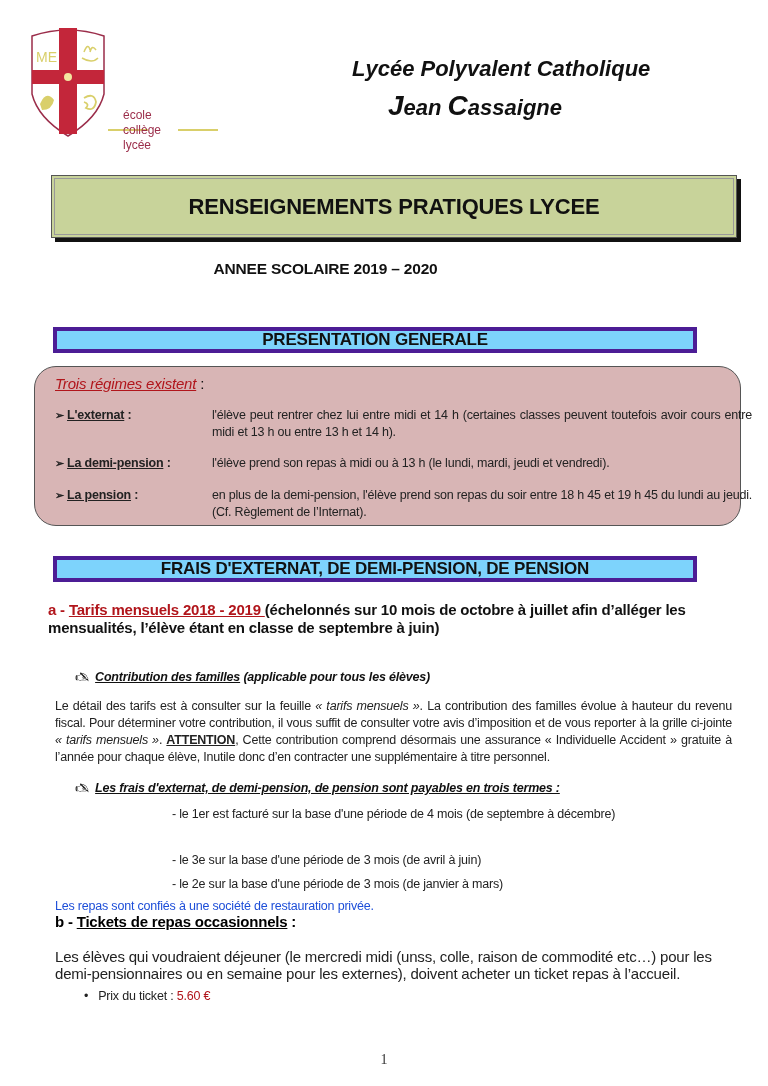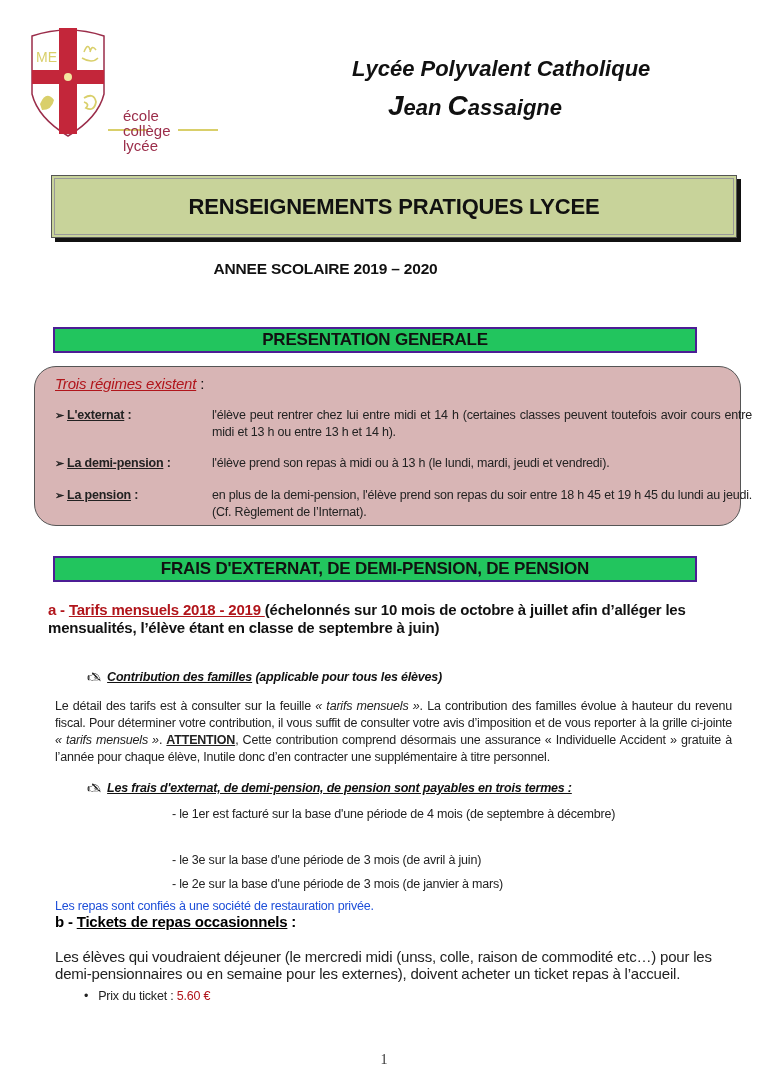--- a/index.html
+++ b/index.html
@@ -3,52 +3,52 @@
 <meta charset="utf-8">
 <style>
   * { box-sizing: border-box; margin: 0; padding: 0; }
   html, body { width: 768px; height: 1086px; background: #ffffff; overflow: hidden; }
   body { position: relative; font-family: "Liberation Sans", sans-serif; color: #1a1a1a; }
   .abs { position: absolute; }
   .narrow { font-family: "Liberation Sans Narrow", "Liberation Sans", sans-serif; letter-spacing: -0.2px; }
 
   
   .logo { left: 28px; top: 26px; width: 170px; height: 135px; }
-  .logo-text { position: absolute; left: 95px; top: 82px; color: #9b2d4a; font-size: 15px; line-height: 15px; }
+  .logo-text { position: absolute; left: 95px; top: 82px; color: #9b2d4a; font-size: 12px; line-height: 15px; }
   .logo-line1 { position: absolute; left: 80px; top: 103px; width: 40px; height: 2px; background: #d9cf6a; }
   .logo-line2 { position: absolute; left: 150px; top: 103px; width: 40px; height: 2px; background: #d9cf6a; }
 
   .school-line1 { left: 352px; top: 56px; font-size: 22px; font-weight: bold; font-style: italic; color: #111; }
   .school-line2 { left: 388px; top: 90px; font-size: 22px; font-weight: bold; font-style: italic; color: #111; }
   .school-line2 .big { font-size: 28px; }
 
   .main-title-box { left: 51px; top: 175px; width: 686px; height: 63px; background: #c8d39a; border: 1px solid #555; outline: 1px solid #999; outline-offset: -4px; box-shadow: 4px 4px 0 #111; display: flex; align-items: center; justify-content: center; }
   .main-title { font-size: 22px; font-weight: bold; color: #111; }
 
   .year { left: 0; width: 651px; top: 260px; text-align: center; font-size: 15.5px; font-weight: bold; color: #111; }
 
-  .section-bar { left: 53px; width: 644px; height: 26px; background: #22c55e; border: 2px solid #4c1d95; display: flex; align-items: center; justify-content: center; font-size: 17px; font-weight: bold; color: #111; }
+  .section-bar { left: 53px; width: 644px; height: 26px; background: #7dd3fc; border: 4px solid #4c1d95; display: flex; align-items: center; justify-content: center; font-size: 17px; font-weight: bold; color: #111; }
   .sec1 { top: 327px; }
   .sec2 { top: 556px; }
 
   .regimes { left: 34px; top: 366px; width: 707px; height: 160px; background: #d8b5b5; border: 1px solid #555; border-radius: 22px; }
   .regimes-title { position: absolute; left: 20px; top: 8px; font-size: 15px; font-weight: normal; font-style: italic; color: #b1151b; }
   .regimes-title u { text-decoration: underline; }
   .regimes-title .colon { color: #111; font-style: normal; }
   .reg-row { position: absolute; left: 20px; font-size: 12.5px; color: #222; line-height: 17px; }
   .reg-label { position: absolute; left: 0; top: 0; font-weight: bold; white-space: nowrap; }
   .reg-label u { text-decoration: underline; }
   .reg-desc { position: absolute; left: 157px; top: 0; width: 540px; text-align: justify; }
   .arrow { font-size: 11px; margin-right: 3px; }
 
   .tarifs { left: 48px; width: 680px; top: 601px; text-align: left; font-size: 15px; font-weight: bold; line-height: 18px; color: #111; }
   .red { color: #b1151b; }
   .tarifs u { text-decoration: underline; }
 
-  .sub-head { font-size: 12.5px; font-style: italic; font-weight: bold; color: #111; margin-left: 12px; }
+  .sub-head { font-size: 12.5px; font-style: italic; font-weight: bold; color: #111; }
   .sub-head u { text-decoration: underline; }
   .hand { font-style: normal; font-weight: normal; margin-right: 6px; font-size: 12px; }
   .sh1 { left: 75px; top: 668px; }
   .sh2 { left: 75px; top: 779px; }
 
   .para { left: 55px; width: 677px; top: 698px; font-size: 12.5px; line-height: 17px; text-align: justify; color: #222; }
   .para u { text-decoration: underline; font-weight: bold; }
 
   .term { left: 172px; font-size: 12.5px; color: #222; }
   .t1 { top: 807px; }

